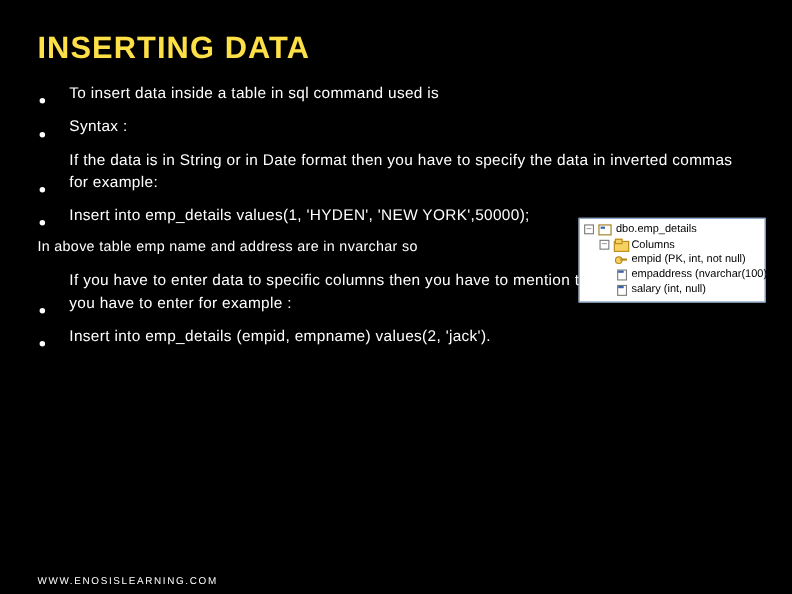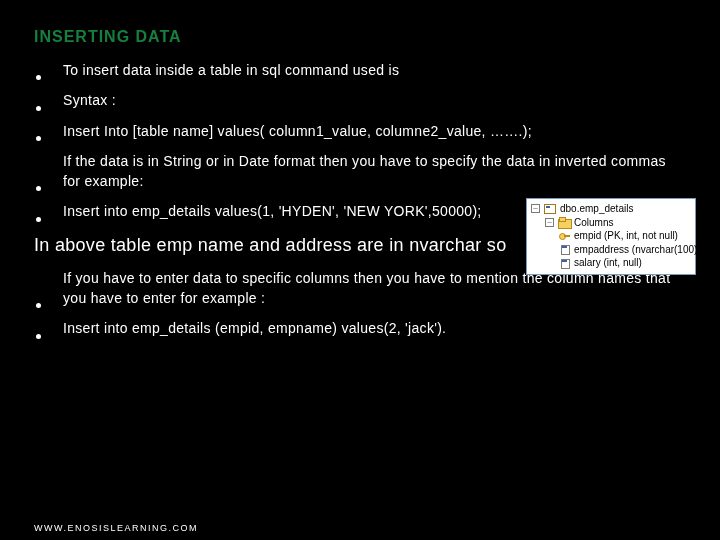--- a/index.html
+++ b/index.html
@@ -11,25 +11,25 @@
     font-family: Arial, Helvetica, sans-serif;
     position: relative;
     overflow: hidden;
   }
   .slide {
     padding: 28px 34px 20px 34px;
     position: relative;
     height: 100%;
   }
   .title {
-    font-size: 16px;
+    font-size: 28px;
     font-weight: 600;
     letter-spacing: 1px;
     margin-bottom: 14px;
-    color: #15803d;
+    color: #fde047;
   }
   .bullets {
     list-style: none;
   }
   .bullets li {
     display: flex;
     align-items: flex-end;
     font-size: 14px;
     line-height: 1.45;
     margin-bottom: 10px;
@@ -42,21 +42,21 @@
     border-radius: 50%;
     flex-shrink: 0;
     margin-top: 6px;
     margin-left: 2px;
     margin-right: 22px;
   }
   .bullets li .txt {
     flex: 1;
   }
   .plain {
-    font-size: 18px;
+    font-size: 13px;
     line-height: 1.45;
     margin-bottom: 10px;
     letter-spacing: 0.3px;
   }
   .footer {
     position: absolute;
     bottom: 7px;
     left: 34px;
     font-size: 9px;
     letter-spacing: 1.5px;
@@ -128,24 +128,20 @@
     <li>
         <span class="dot"></span>
         <span class="txt">To insert data inside a table in sql command used is</span>
       </li>
     <li>
         <span class="dot"></span>
         <span class="txt">Syntax :</span>
       </li>
     <li>
         <span class="dot"></span>
-        <span class="txt">Insert Into [table name] values( column1_value, columne2_value, …….);</span>
-      </li>
-    <li>
-        <span class="dot"></span>
         <span class="txt">If the data is in String or in Date format then you have to specify the data in inverted commas for example:</span>
       </li>
     <li>
         <span class="dot"></span>
         <span class="txt">Insert into emp_details values(1, 'HYDEN', 'NEW YORK',50000);</span>
       </li>
   </ul>
 
   <p class="plain">In above table emp name and address are in nvarchar so</p>
 

